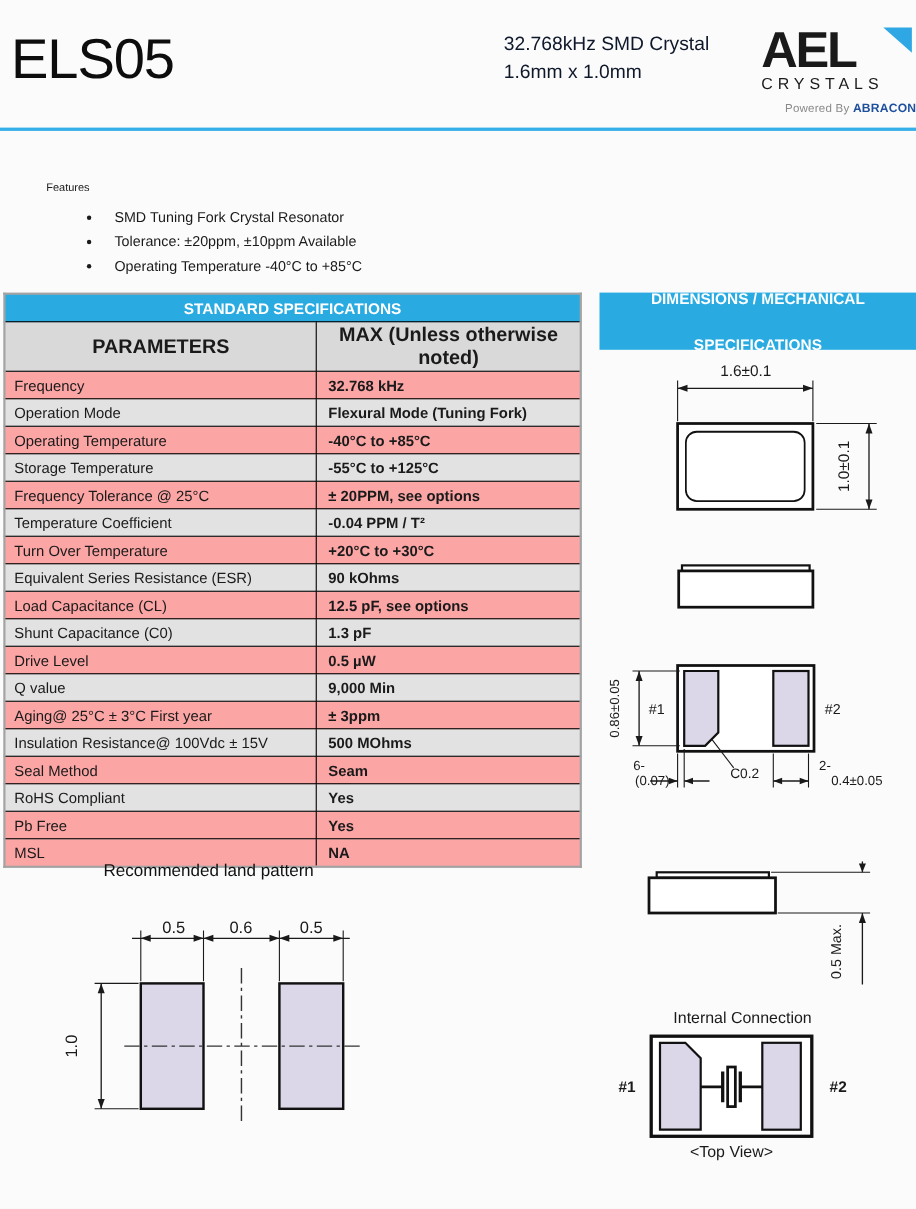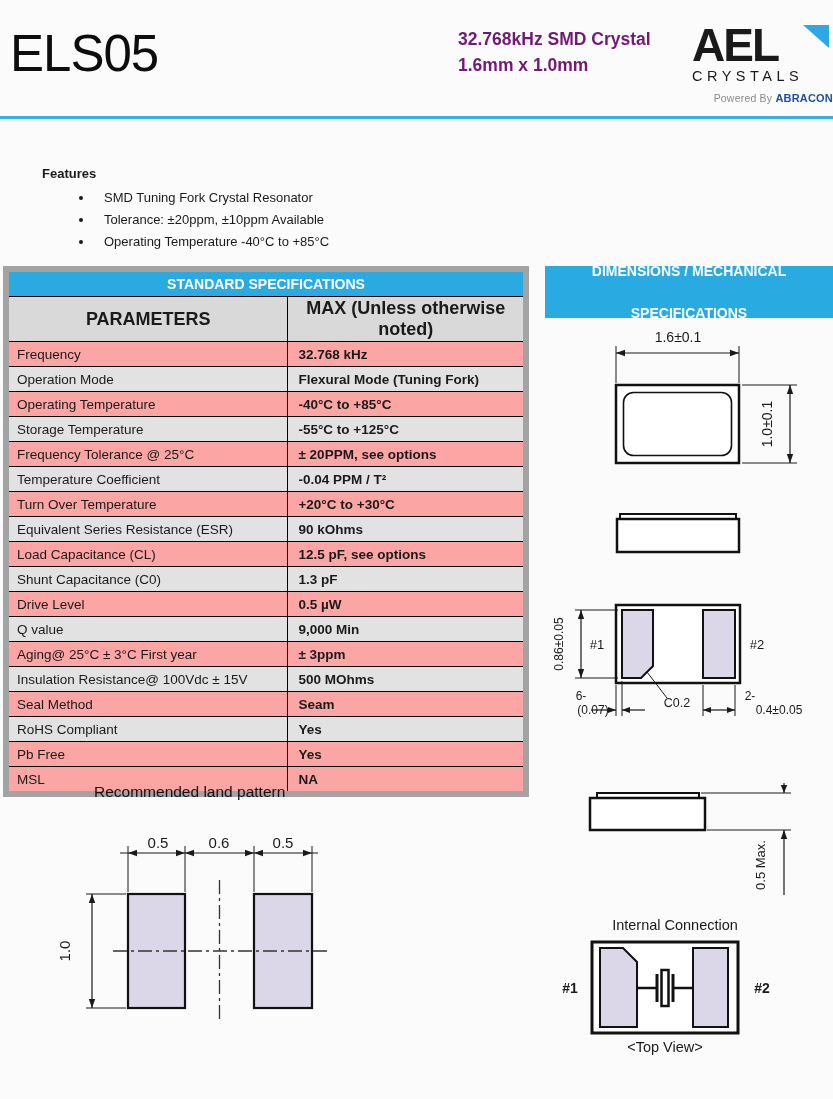--- a/index.html
+++ b/index.html
@@ -2,34 +2,34 @@
 <html><head>
 <meta charset="utf-8">
 <style>
   html,body{margin:0;padding:0;background:#e9e9e9;}
   #page{position:relative;width:833px;height:1099px;background:#FBFBFB;margin:0 auto;
         font-family:"Liberation Sans",sans-serif;color:#1a1a1a;overflow:hidden;}
   .abs{position:absolute;}
 
   
   .product-title{left:10px;top:24px;font-size:51px;letter-spacing:-1px;color:#0d0d0d;}
-  .subtitle{left:458px;top:26px;font-size:17.5px;font-weight:bold;line-height:1.5;color:#701a75;}
+  .subtitle{left:458px;top:26px;font-size:17.5px;font-weight:normal;line-height:1.5;color:#0f172a;}
   .logo{left:690px;top:21px;width:143px;text-align:right;}
   .powered{font-size:10.5px;color:#8a8a8a;margin-top:3px;letter-spacing:0.2px;}
   .powered b{color:#1d4f9e;font-size:11px;}
   .divider{left:0;top:116px;width:833px;height:3px;background:#35AFE8;}
 
   
-  .features-head{left:42px;top:166px;font-size:13px;font-weight:bold;}
+  .features-head{left:42px;top:166px;font-size:10px;font-weight:normal;}
   .features-list{left:72px;top:186px;margin:4px;padding:0 0 0 18px;font-size:13px;}
   .features-list li{margin:0 0 7px 0;padding-left:10px;}
 
   
   .spec-table-wrap{left:3px;top:266px;}
-  table.spec{border-collapse:collapse;width:526px;border:6px solid #a3a3a3;}
+  table.spec{border-collapse:collapse;width:526px;border:2px solid #a3a3a3;}
   table.spec th,table.spec td{border:1px solid #000;}
   .spec-title{background:#29ABE2;color:#fff;font-size:14px;font-weight:bold;height:22px;text-align:center;}
   .spec-colhead{background:#D9D9D9;font-size:18px;font-weight:bold;height:20px;text-align:center;}
   td.param{font-size:13.5px;padding:2px 4px 2px 8px;height:20px;}
   td.value{font-size:13.5px;font-weight:bold;padding:2px 4px 2px 10px;}
   tr.spec-row{height:23px;background:#fca5a5;}
   tr.spec-row.shaded{background:#E2E2E2;}
 
   
   .dim-header{left:545px;top:266px;width:288px;height:52px;background:#29ABE2;color:#fff;

